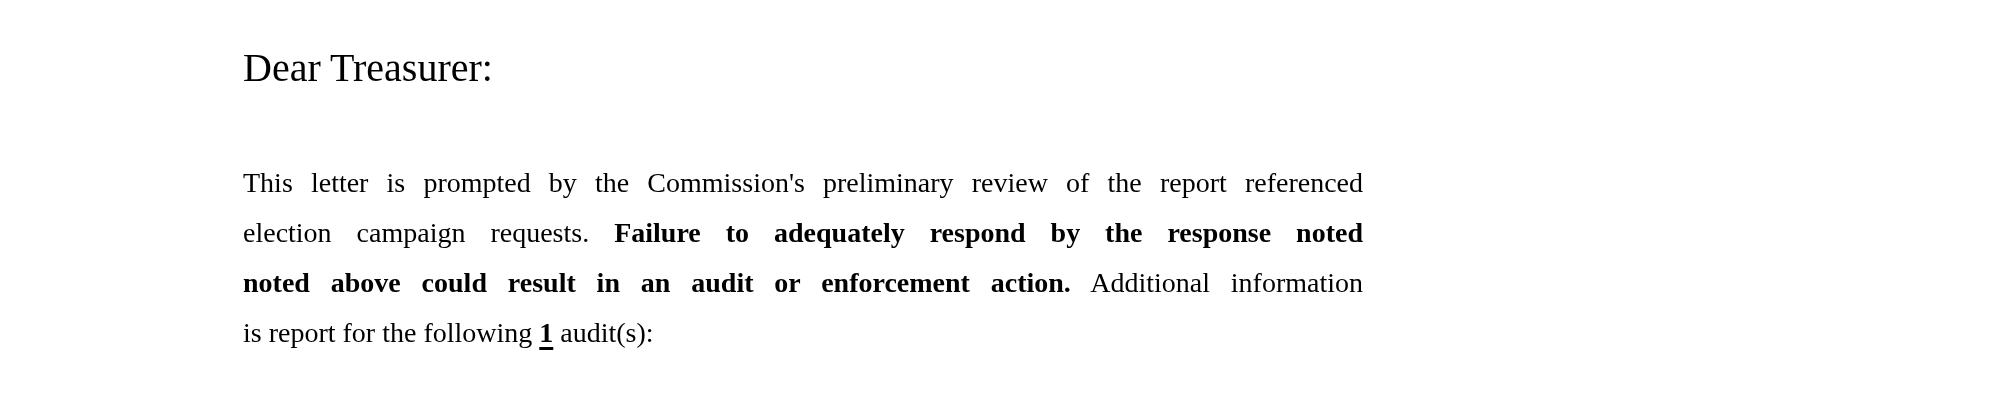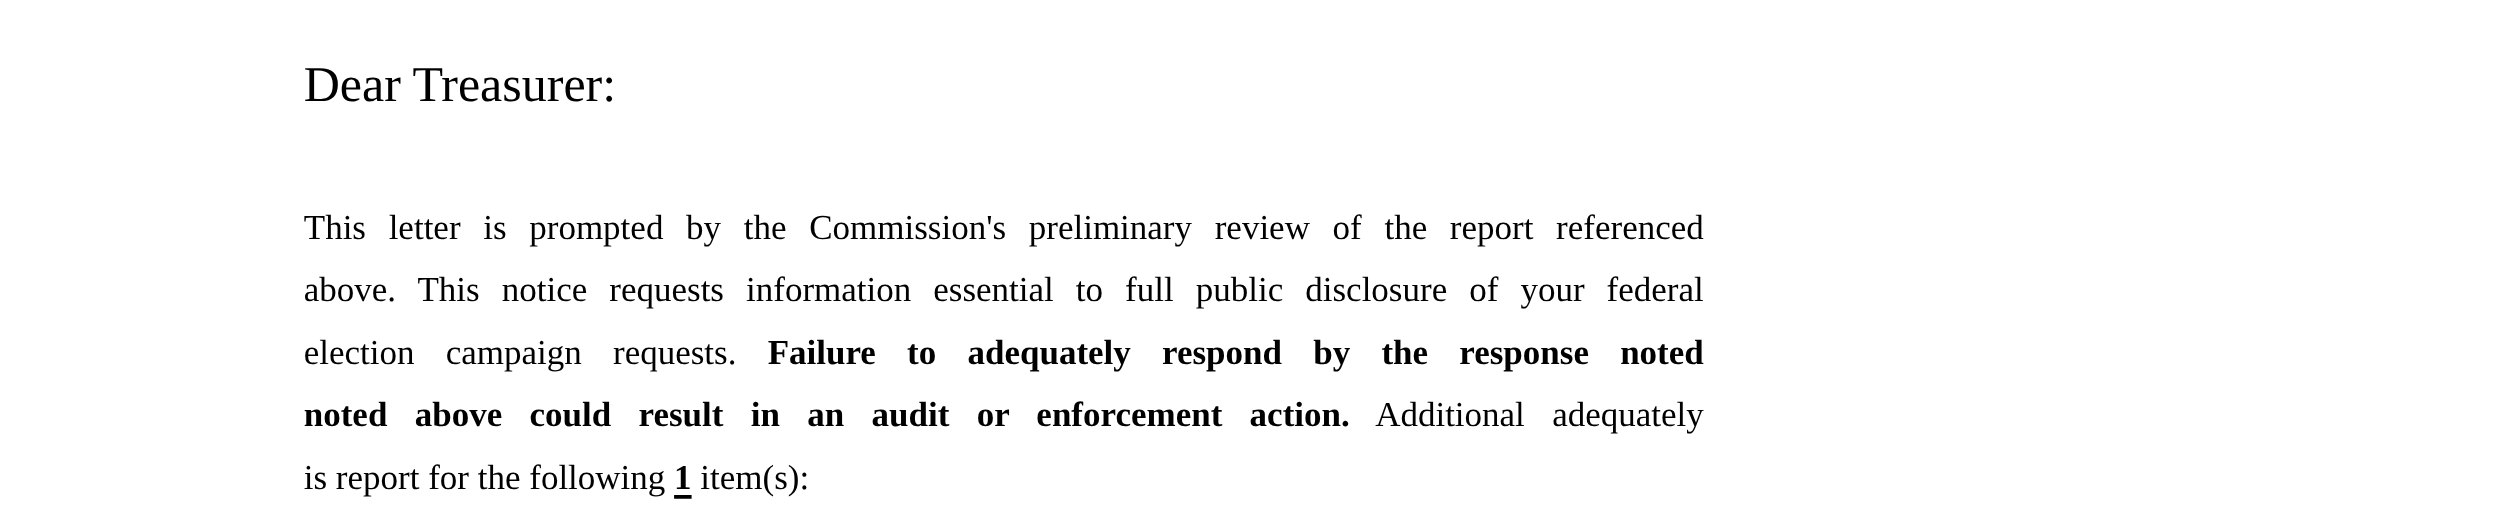--- a/index.html
+++ b/index.html
@@ -53,18 +53,17 @@
     text-underline-offset: 5px;
   }
 </style>
 </head>
 <body>
 
 <main class="page">
   <p class="salutation">Dear Treasurer:</p>
   <div class="paragraph">
       <div class="line justified"><span class="seg-normal">This letter is prompted by the Commission's preliminary review of the report referenced</span></div>
-      <div class="line justified"><span class="seg-normal">above. This notice requests information essential to full public disclosure of your federal</span></div>
       <div class="line justified"><span class="seg-normal">election campaign requests. </span><span class="seg-bold">Failure to adequately respond by the response noted</span></div>
-      <div class="line justified"><span class="seg-bold">noted above could result in an audit or enforcement action.</span><span class="seg-normal"> Additional adequately</span></div>
-      <div class="line"><span class="seg-normal">is report for the following </span><span class="seg-bold-underline">1</span><span class="seg-normal"> item(s):</span></div>
+      <div class="line justified"><span class="seg-bold">noted above could result in an audit or enforcement action.</span><span class="seg-normal"> Additional information</span></div>
+      <div class="line"><span class="seg-normal">is report for the following </span><span class="seg-bold-underline">1</span><span class="seg-normal"> audit(s):</span></div>
     </div>
 </main>
 
 </body></html>

